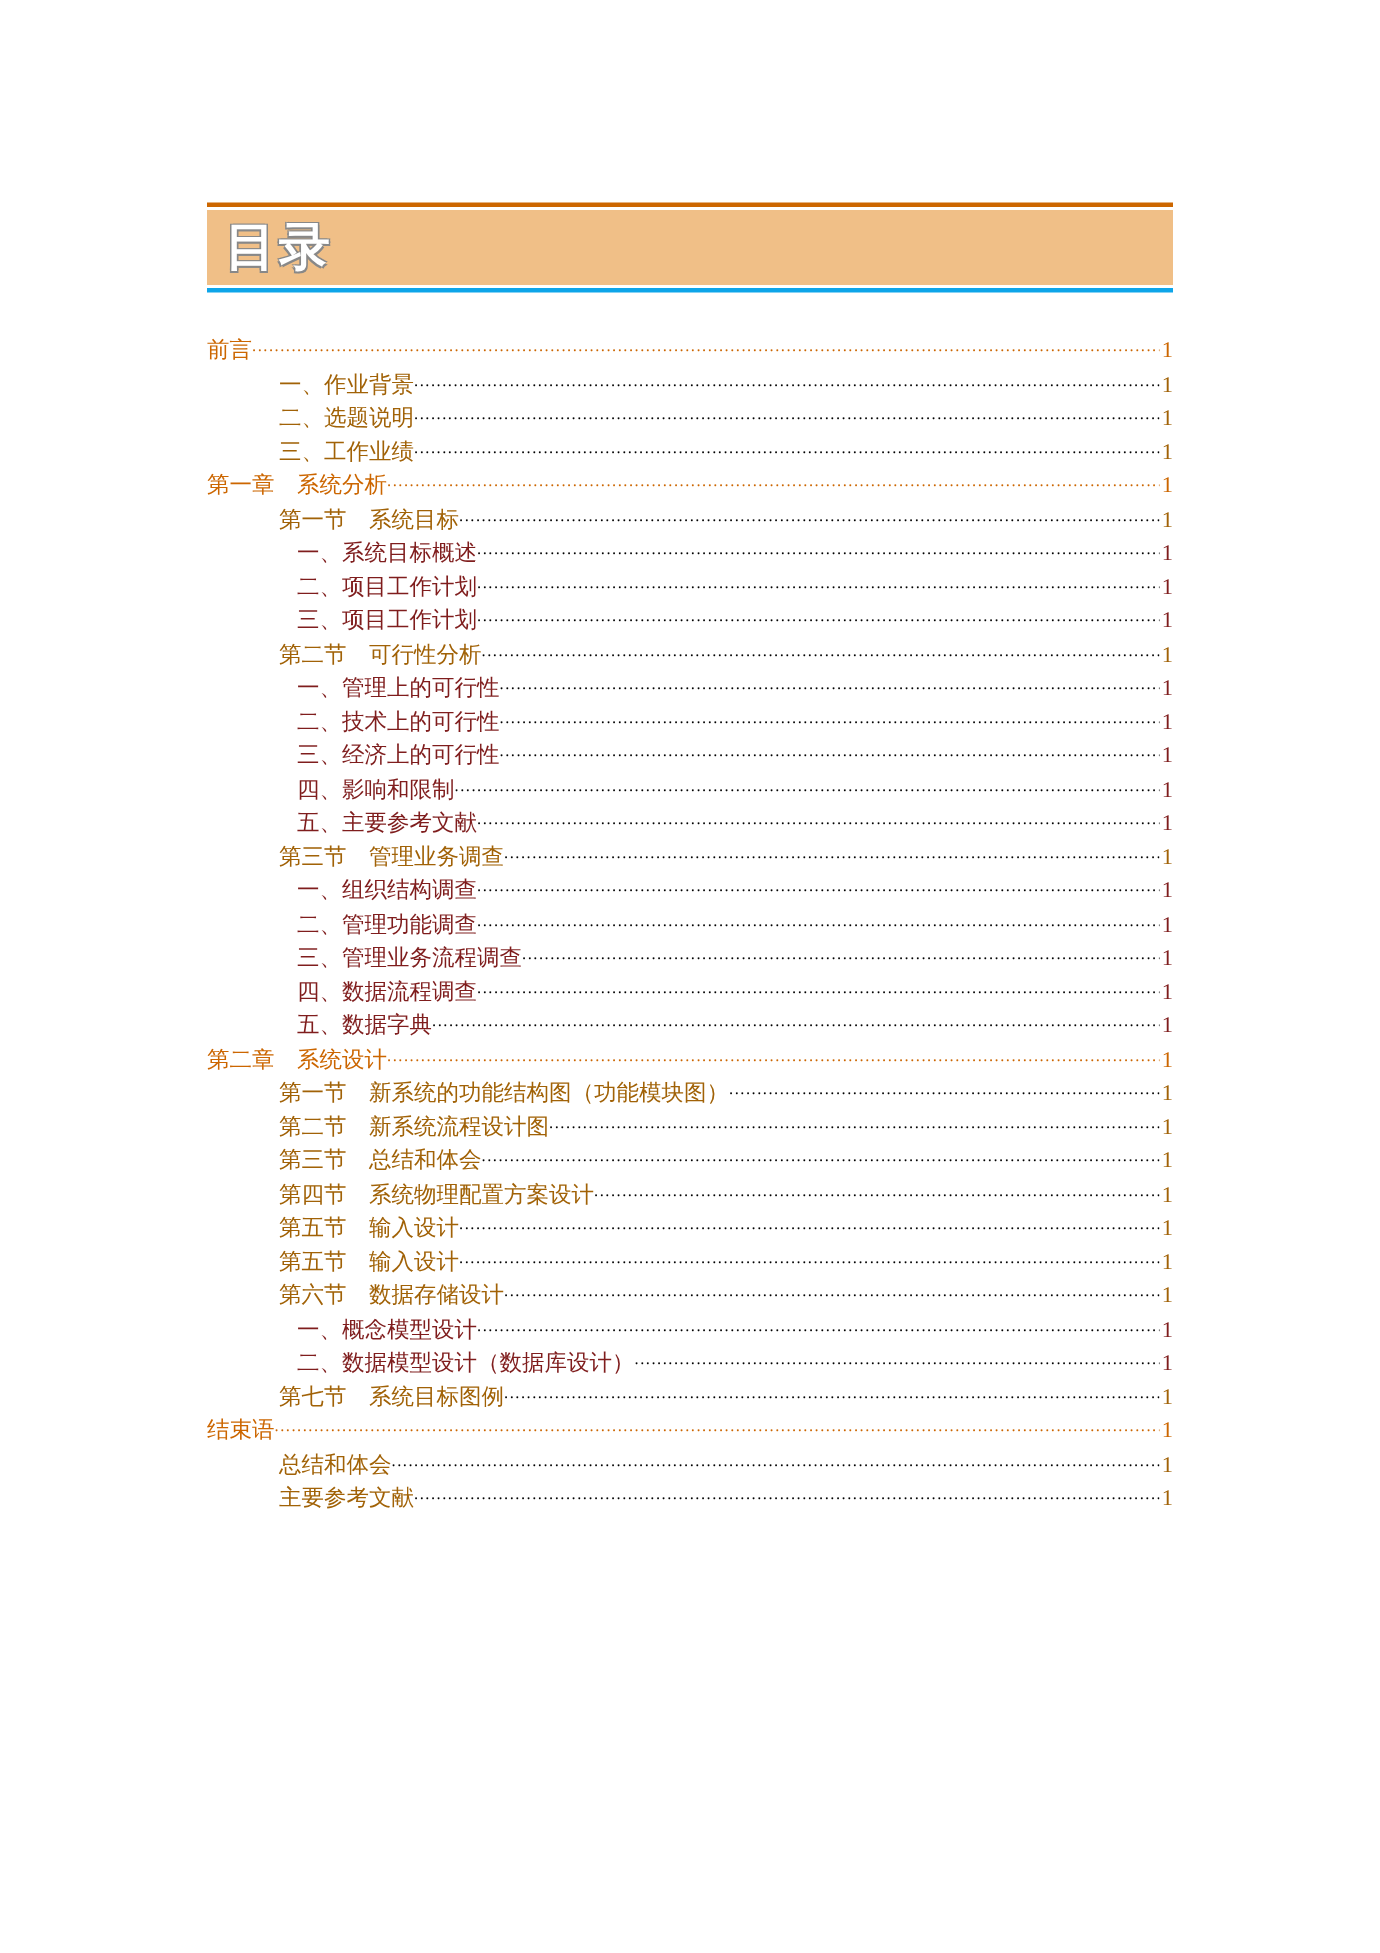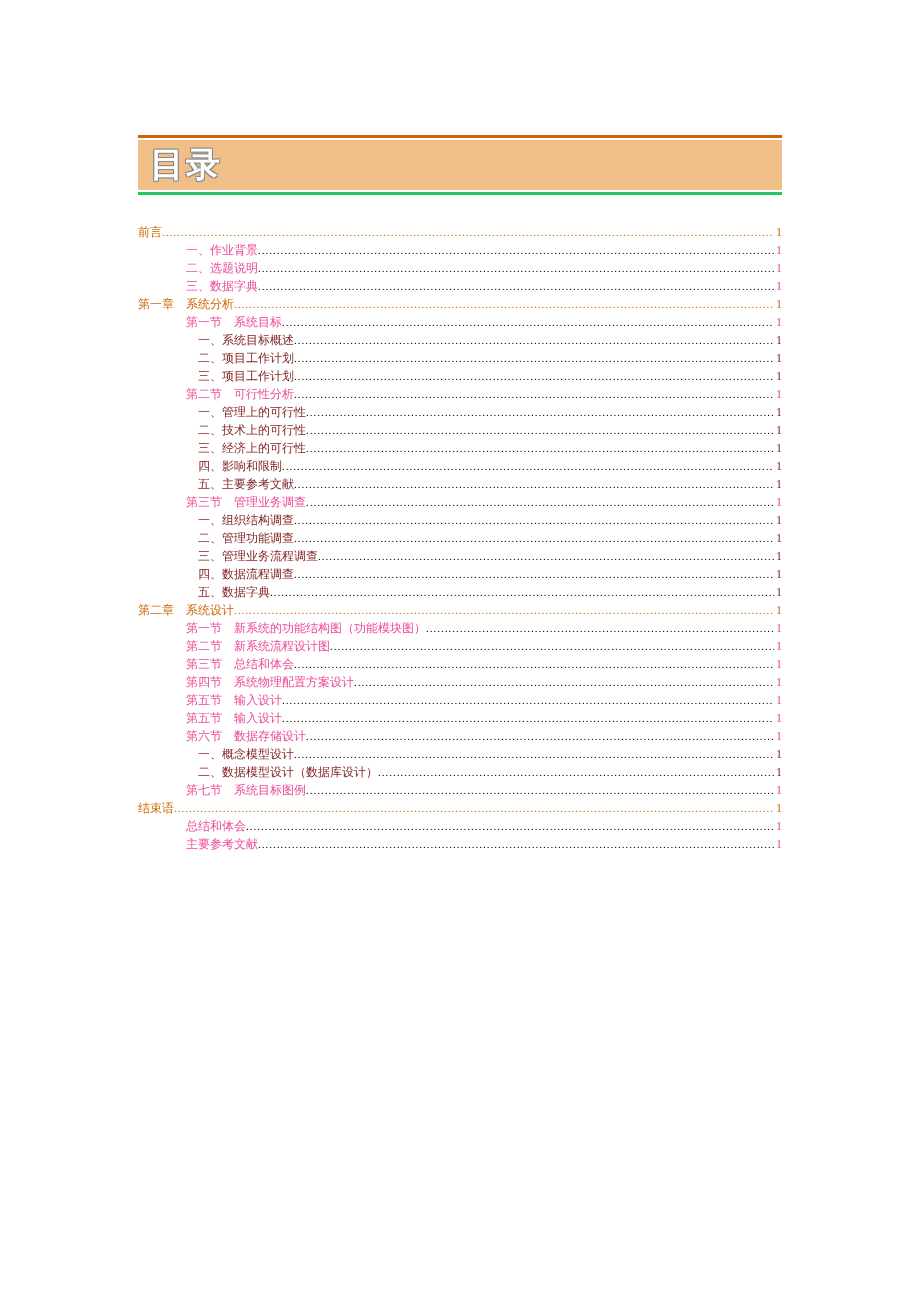--- a/index.html
+++ b/index.html
@@ -7,40 +7,40 @@
     background: #ffffff;
     font-family: "SimSun", "宋体", serif;
     width: 920px;
     margin: 0 auto;
   }
   .page {
     padding: 135px 138px 0 138px;
   }
   .title-block {
     border-top: 3px solid #cc6600;
-    border-bottom: 3px solid #22c55e;
+    border-bottom: 3px solid #0ea5e9;
     padding: 2px 0;
   }
   .title-inner {
     background: #f0bf87;
     height: 50px;
     display: flex;
     align-items: center;
     padding-left: 12px;
   }
   .title-text {
     font-size: 34px;
     font-weight: bold;
     color: #ffffff;
     text-shadow: 1px 1px 0 #888, -1px -1px 0 #888, 1px -1px 0 #888, -1px 1px 0 #888;
     letter-spacing: 2px;
   }
   .toc {
     margin-top: 28px;
-    font-size: 12px;
+    font-size: 15px;
     line-height: 1.5;
   }
   .toc-row {
     display: flex;
     align-items: baseline;
     white-space: nowrap;
   }
   .toc-label { flex: 0 0 auto; }
   .toc-dots {
     flex: 1 1 auto;
@@ -53,21 +53,21 @@
     position: absolute;
     left: 0;
     top: 0;
     color: #000;
     letter-spacing: 1px;
     font-size: 11px;
   }
   .toc-page { flex: 0 0 auto; padding-left: 2px; }
   .lvl-0 { padding-left: 0; color: #cc6600; }
   .lvl-0 .toc-dots::after { color: #cc6600; }
-  .lvl-1 { padding-left: 48px; color: #ec4899; }
+  .lvl-1 { padding-left: 48px; color: #a16207; }
   .lvl-2 { padding-left: 60px; color: #7f1d1d; }
 </style>
 </head>
 <body>
 
 <div class="page">
 
   <div class="title-block">
     <div class="title-inner">
       <span class="title-text">目录</span>
@@ -84,21 +84,21 @@
         <span class="toc-label">一、作业背景</span>
         <span class="toc-dots"></span>
         <span class="toc-page">1</span>
       </div>
       <div class="toc-row lvl-1">
         <span class="toc-label">二、选题说明</span>
         <span class="toc-dots"></span>
         <span class="toc-page">1</span>
       </div>
       <div class="toc-row lvl-1">
-        <span class="toc-label">三、数据字典</span>
+        <span class="toc-label">三、工作业绩</span>
         <span class="toc-dots"></span>
         <span class="toc-page">1</span>
       </div>
       <div class="toc-row lvl-0">
         <span class="toc-label">第一章　系统分析</span>
         <span class="toc-dots"></span>
         <span class="toc-page">1</span>
       </div>
       <div class="toc-row lvl-1">
         <span class="toc-label">第一节　系统目标</span>

